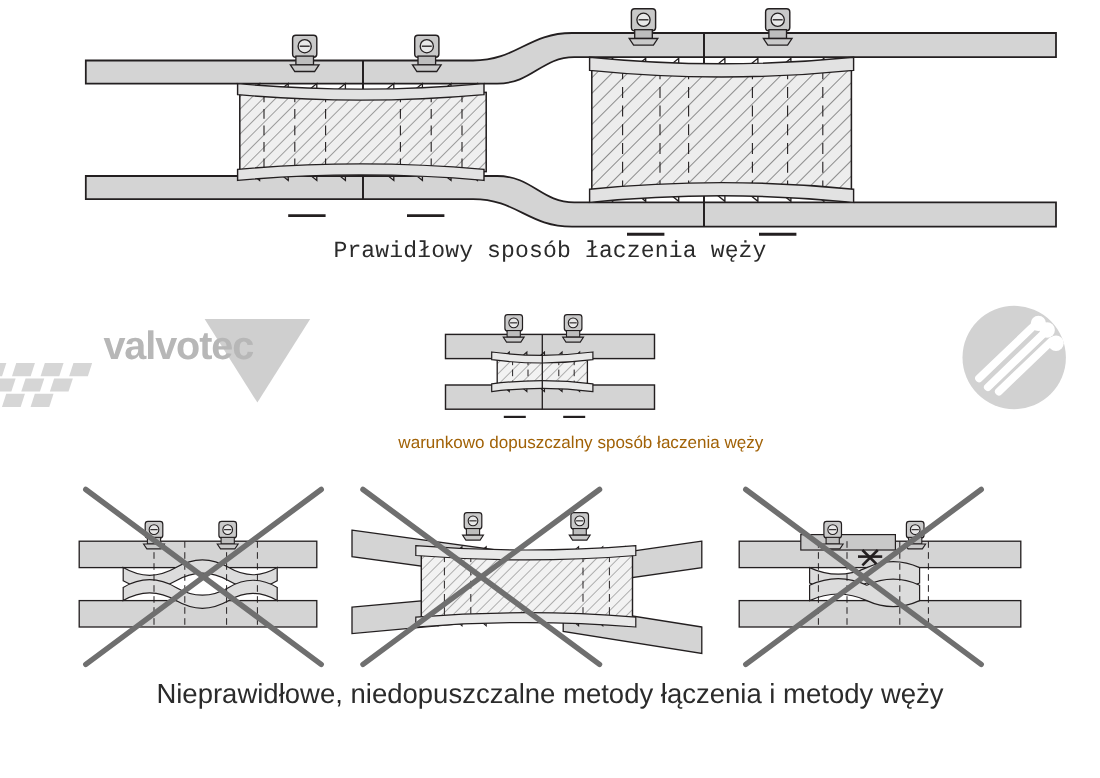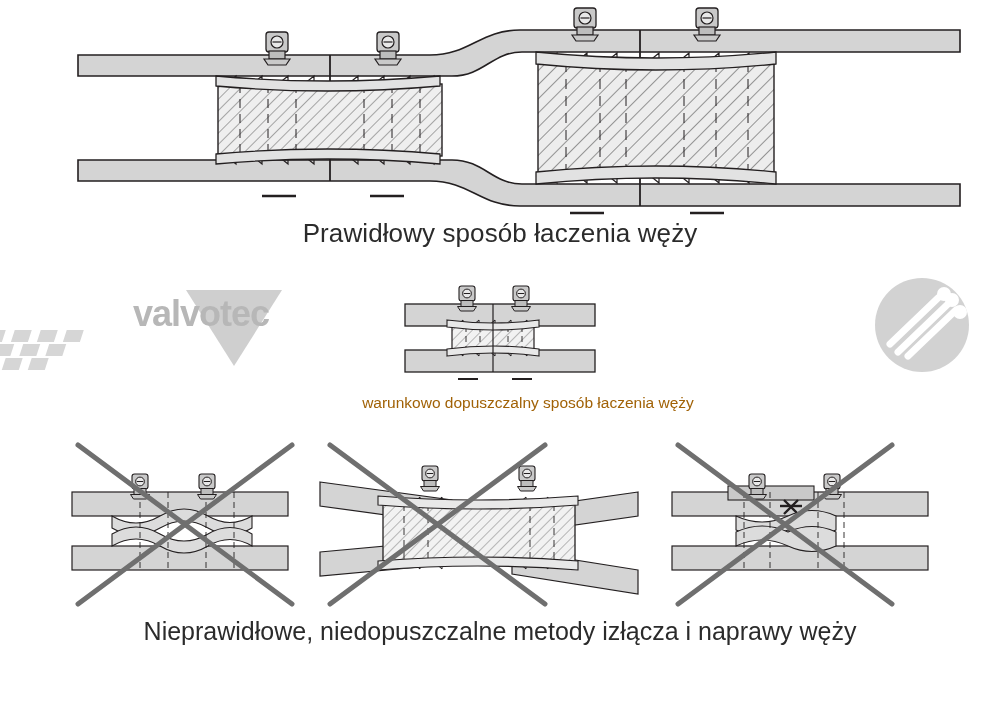--- a/index.html
+++ b/index.html
@@ -10,23 +10,24 @@
     color:#231f20;
     position:relative;
     overflow:hidden;
   }
   .stage{position:absolute;left:0;top:0;width:1000px;height:707px;}
   svg{display:block;}
   .cap-main{
     position:absolute;
     width:100%;
     text-align:center;
-    font-size:26px;
+    font-size:21px;
     color:#2b2b2b;
     letter-spacing:0.1px;
+    font-family:Liberation Mono, monospace;
   }
   .cap-mid{
     position:absolute;
     width:100%;
     text-align:center;
     font-size:15.5px;
     color:#a16207;
     padding-left:28px;
   }
   .cap-bottom{
@@ -39,21 +40,20 @@
   
   .logo-valvo{
     position:absolute;
     left:88px;top:283px;width:215px;height:85px;
   }
   .logo-valvo .word{
     position:absolute;left:6px;top:10px;
     font-size:36px;font-weight:bold;color:#b7b7b7;
     letter-spacing:-1px;
     font-family:"Liberation Sans", sans-serif;
-    margin-left:39px;
   }
   
   .logo-weze{
     position:absolute;
     right:22px;top:280px;width:270px;height:90px;
   }
   .logo-weze .w1{
     position:absolute;left:0;top:2px;
     font-size:38px;font-weight:bold;color:#bdbdbd;
     font-family:"Liberation Serif", serif;
@@ -309,20 +309,20 @@
       <circle cx="944" cy="294" r="7"></circle>
     </g>
   </g>
 </svg>
 </div>
 
 <div class="cap-main" style="top:218px;">Prawidłowy sposób łaczenia węży</div>
 
 <div class="cap-mid" style="top:394px;">warunkowo dopuszczalny sposób łaczenia węży</div>
 
-<div class="cap-bottom" style="top:617px;">Nieprawidłowe, niedopuszczalne metody izłącza i naprawy węży</div>
+<div class="cap-bottom" style="top:617px;">Nieprawidłowe, niedopuszczalne metody łączenia i metody węży</div>
 
 <div class="logo-valvo">
   <span class="word">valvotec</span>
 </div>
 
 <div class="logo-weze">
 </div>
 
 </body></html>

